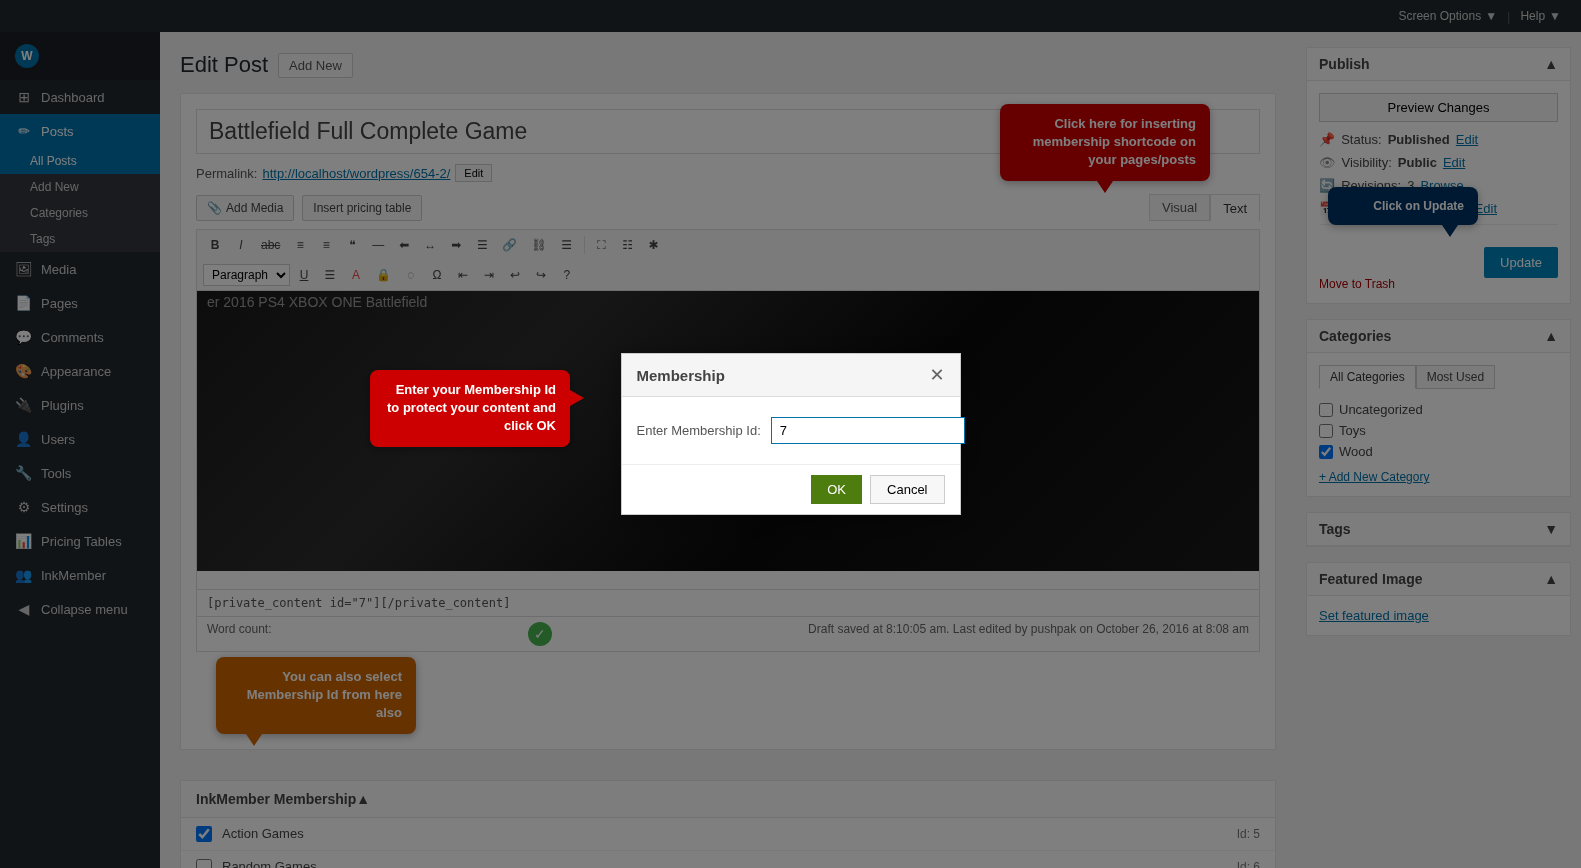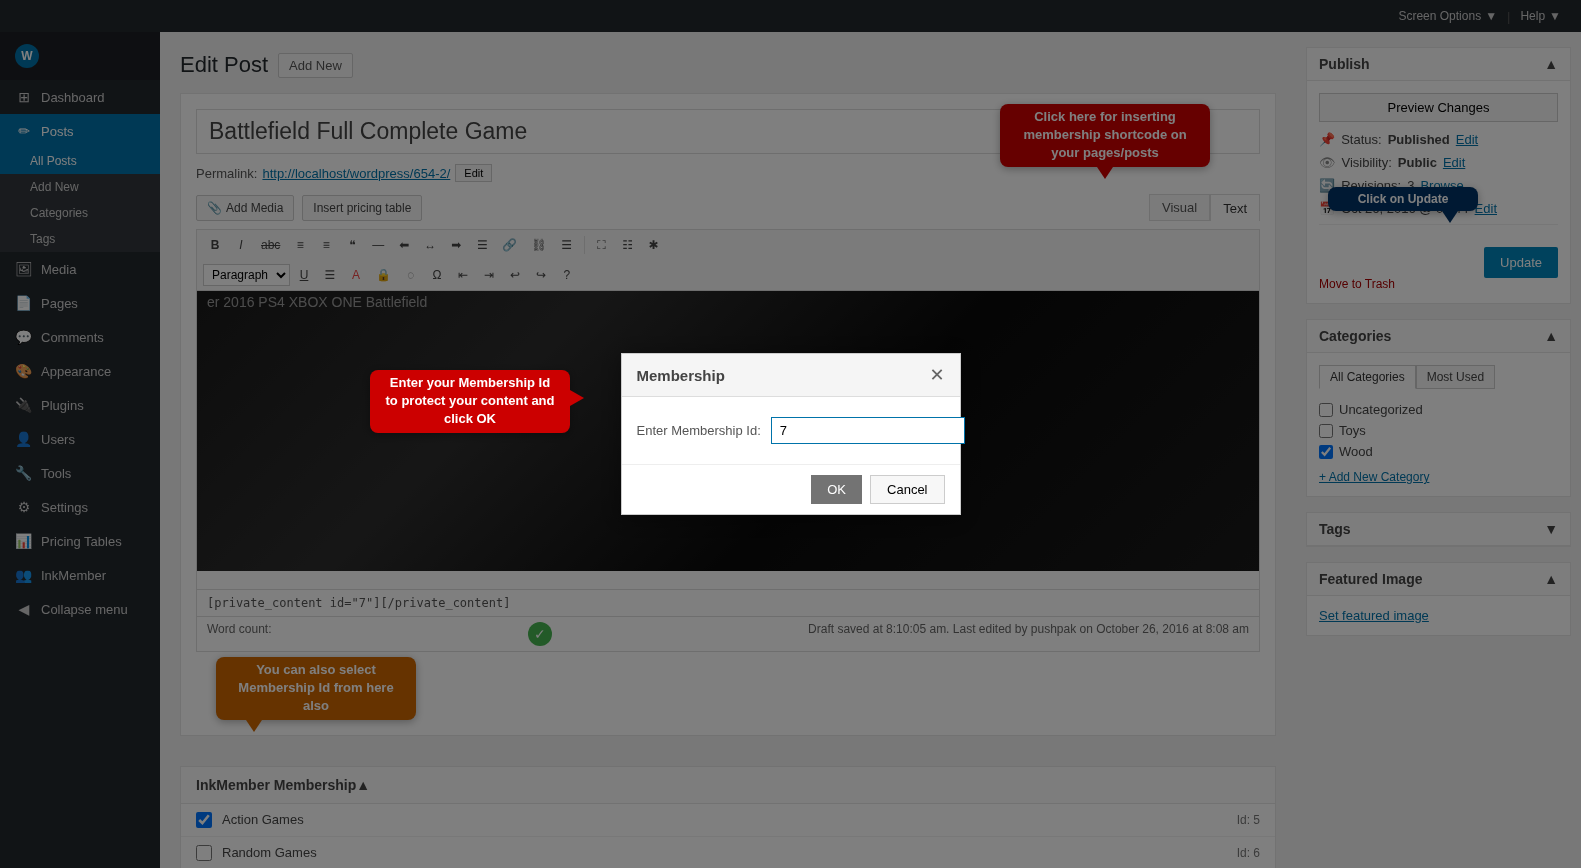--- a/index.html
+++ b/index.html
@@ -110,25 +110,25 @@
     
     .modal-overlay { position: fixed; top: 0; left: 0; width: 100%; height: 100%; background: rgba(0,0,0,0.5); display: flex; align-items: center; justify-content: center; z-index: 9999; }
     .modal-dialog { background: #fff; border: 1px solid #ccc; width: 340px; box-shadow: 0 3px 20px rgba(0,0,0,0.3); }
     .modal-header { background: #f5f5f5; padding: 10px 15px; border-bottom: 1px solid #ddd; display: flex; justify-content: space-between; align-items: center; font-size: 15px; font-weight: 600; }
     .modal-close { cursor: pointer; font-size: 18px; color: #666; background: none; border: none; }
     .modal-body { padding: 20px 15px; }
     .modal-field-row { display: flex; align-items: center; gap: 10px; }
     .modal-field-label { font-size: 13px; color: #555; white-space: nowrap; }
     .modal-field-input { border: 1px solid #0073aa; padding: 5px 8px; font-size: 13px; flex: 1; outline: none; }
     .modal-footer { padding: 10px 15px; display: flex; gap: 8px; justify-content: flex-end; border-top: 1px solid #eee; }
-    .modal-ok-btn { background: #737373; color: #fff; border: none; padding: 6px 16px; cursor: pointer; font-size: 13px; text-align: center; }
+    .modal-ok-btn { background: #4d7c0f; color: #fff; border: none; padding: 6px 16px; cursor: pointer; font-size: 13px; text-align: center; }
     .modal-cancel-btn { background: #f7f7f7; border: 1px solid #ccc; padding: 6px 16px; cursor: pointer; font-size: 13px; }
 
     
-    .callout-bubble { position: absolute; background: #ff0000; color: #fff; font-weight: bold; font-size: 13px; padding: 4px 14px; border-radius: 8px; text-align: center; line-height: 1.4; box-shadow: 0 2px 8px rgba(0,0,0,0.3); }
+    .callout-bubble { position: absolute; background: #ff0000; color: #fff; font-weight: bold; font-size: 13px; padding: 11px 14px; border-radius: 8px; text-align: right; line-height: 1.4; box-shadow: 0 2px 8px rgba(0,0,0,0.3); }
     .callout-bubble::after { content: ''; position: absolute; width: 0; height: 0; }
     .callout-red { background: #cc0000; }
   </style>
 </head>
 <body>
 
 <div class="top-bar">
   <span class="top-bar-item">
     <span>Screen Options</span>
     <span>▼</span>

